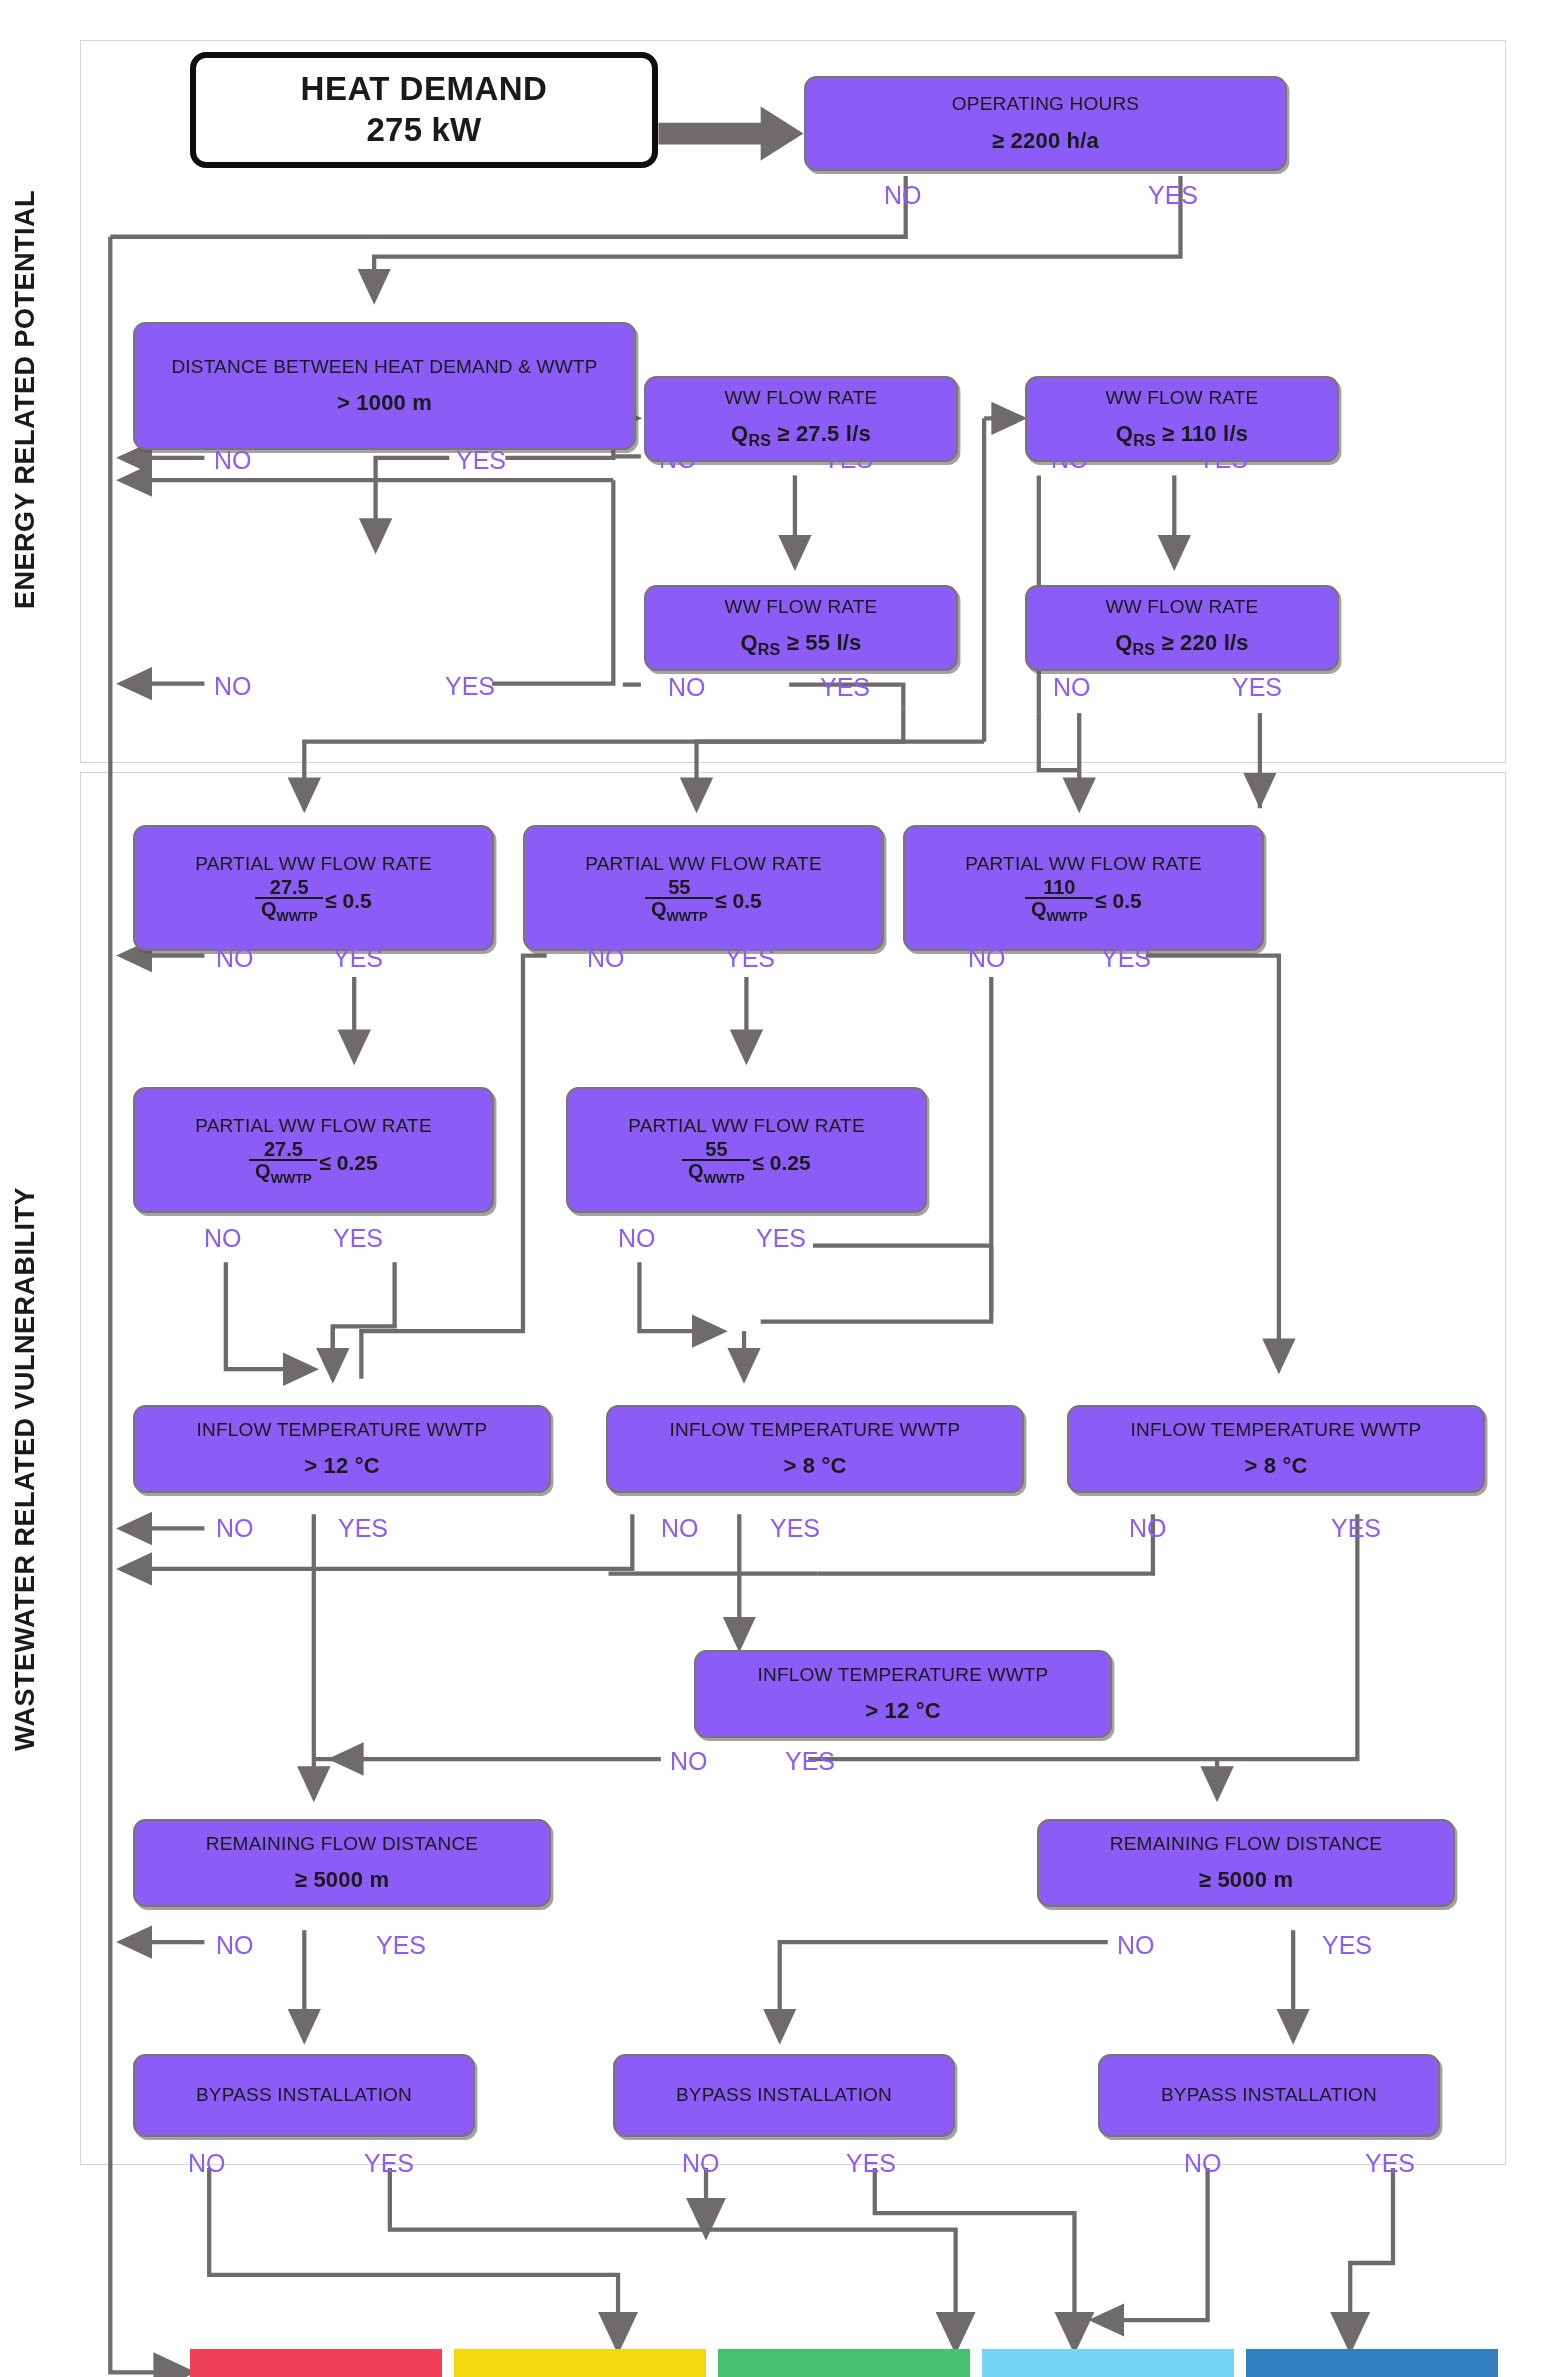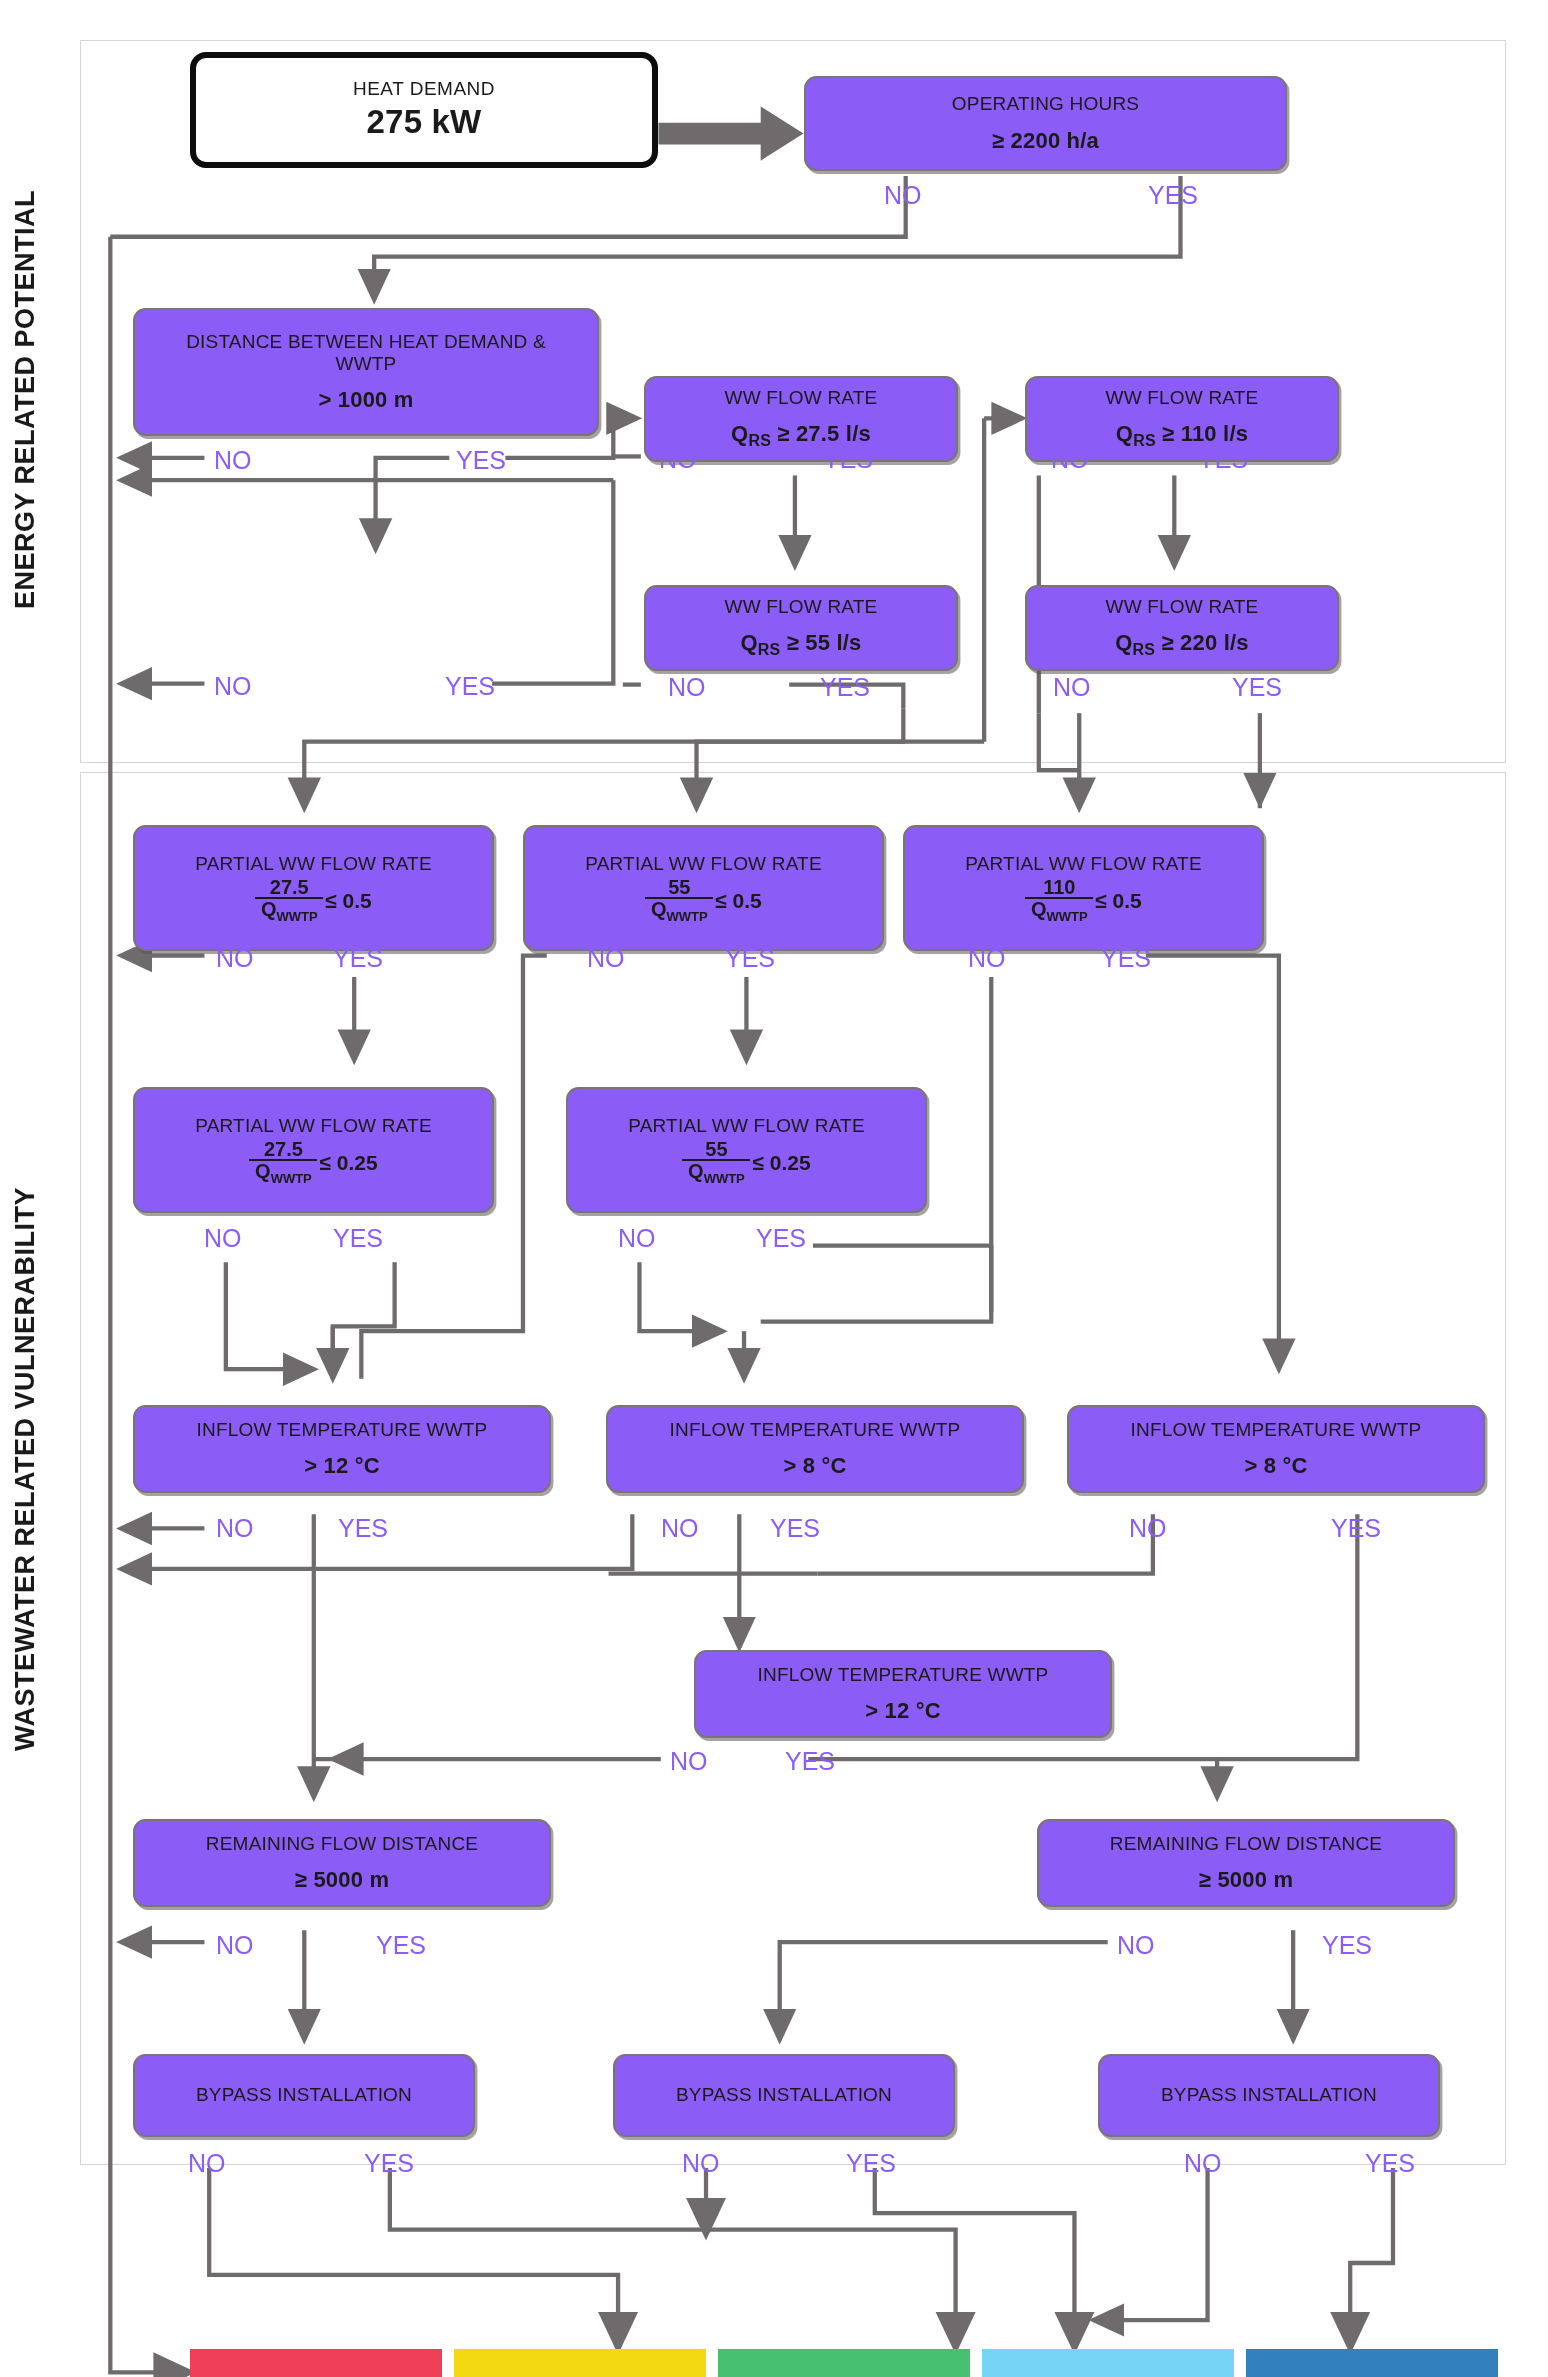--- a/index.html
+++ b/index.html
@@ -35,21 +35,21 @@
   }
   .node .t1{font-size:19px;font-weight:400;letter-spacing:0.2px;}
   .node .t2{font-size:22px;font-weight:bold;letter-spacing:0.2px;margin-top:12px;}
 
   .node.start{
     background:#ffffff;
     border:6.7px solid #0d0d0d;
     border-radius:16px;
     box-shadow:none;
   }
-  .node.start .t1{font-size:19px;font-weight:400;letter-spacing:0.5px;text-align:center;}
+  .node.start .t1{font-size:33px;font-weight:700;letter-spacing:0.5px;text-align:center;}
   .node.start .t2{font-size:33px;font-weight:bold;margin-top:2.9px;}
 
   
   .frac-wrap{display:flex;align-items:center;justify-content:center;margin-top:1.9px;}
   .frac{display:inline-flex;flex-direction:column;align-items:center;font-weight:bold;font-size:20px;line-height:1.02;}
   .frac .num{padding:0 5.7px;text-align:right;}
   .frac .den{padding:0 5.7px;border-top:2.4px solid #1a1a1a;}
   .frac .den .sub{font-size:13px;vertical-align:sub;font-weight:bold;}
   .frac-op{font-size:21px;font-weight:bold;margin-left:1.9px;align-self:center;padding-top:2.9px;}
   .sub{font-size:16px;vertical-align:sub;}
@@ -208,21 +208,21 @@
   <div class="node start" style="left:190px;top:52px;width:468px;height:116px;">
     <div class="t1">HEAT DEMAND</div>
     <div class="t2">275 kW</div>
   </div>
 
   <div class="node" style="left:804px;top:76px;width:483px;height:95px;">
     <div class="t1">OPERATING HOURS</div>
     <div class="t2">≥ 2200 h/a</div>
   </div>
 
-  <div class="node" style="left:133px;top:308px;width:466px;height:128px;padding:0 19px;">
+  <div class="node" style="left:133px;top:322px;width:503px;height:128px;padding:0 19px;">
     <div class="t1">DISTANCE BETWEEN HEAT DEMAND &amp; WWTP</div>
     <div class="t2">&gt; 1000 m</div>
   </div>
 
 
   <div class="node" style="left:644px;top:376px;width:314px;height:86px;">
     <div class="t1">WW FLOW RATE</div>
     <div class="t2">Q<span class="sub">RS</span>&nbsp;≥ 27.5 l/s</div>
   </div>
 

